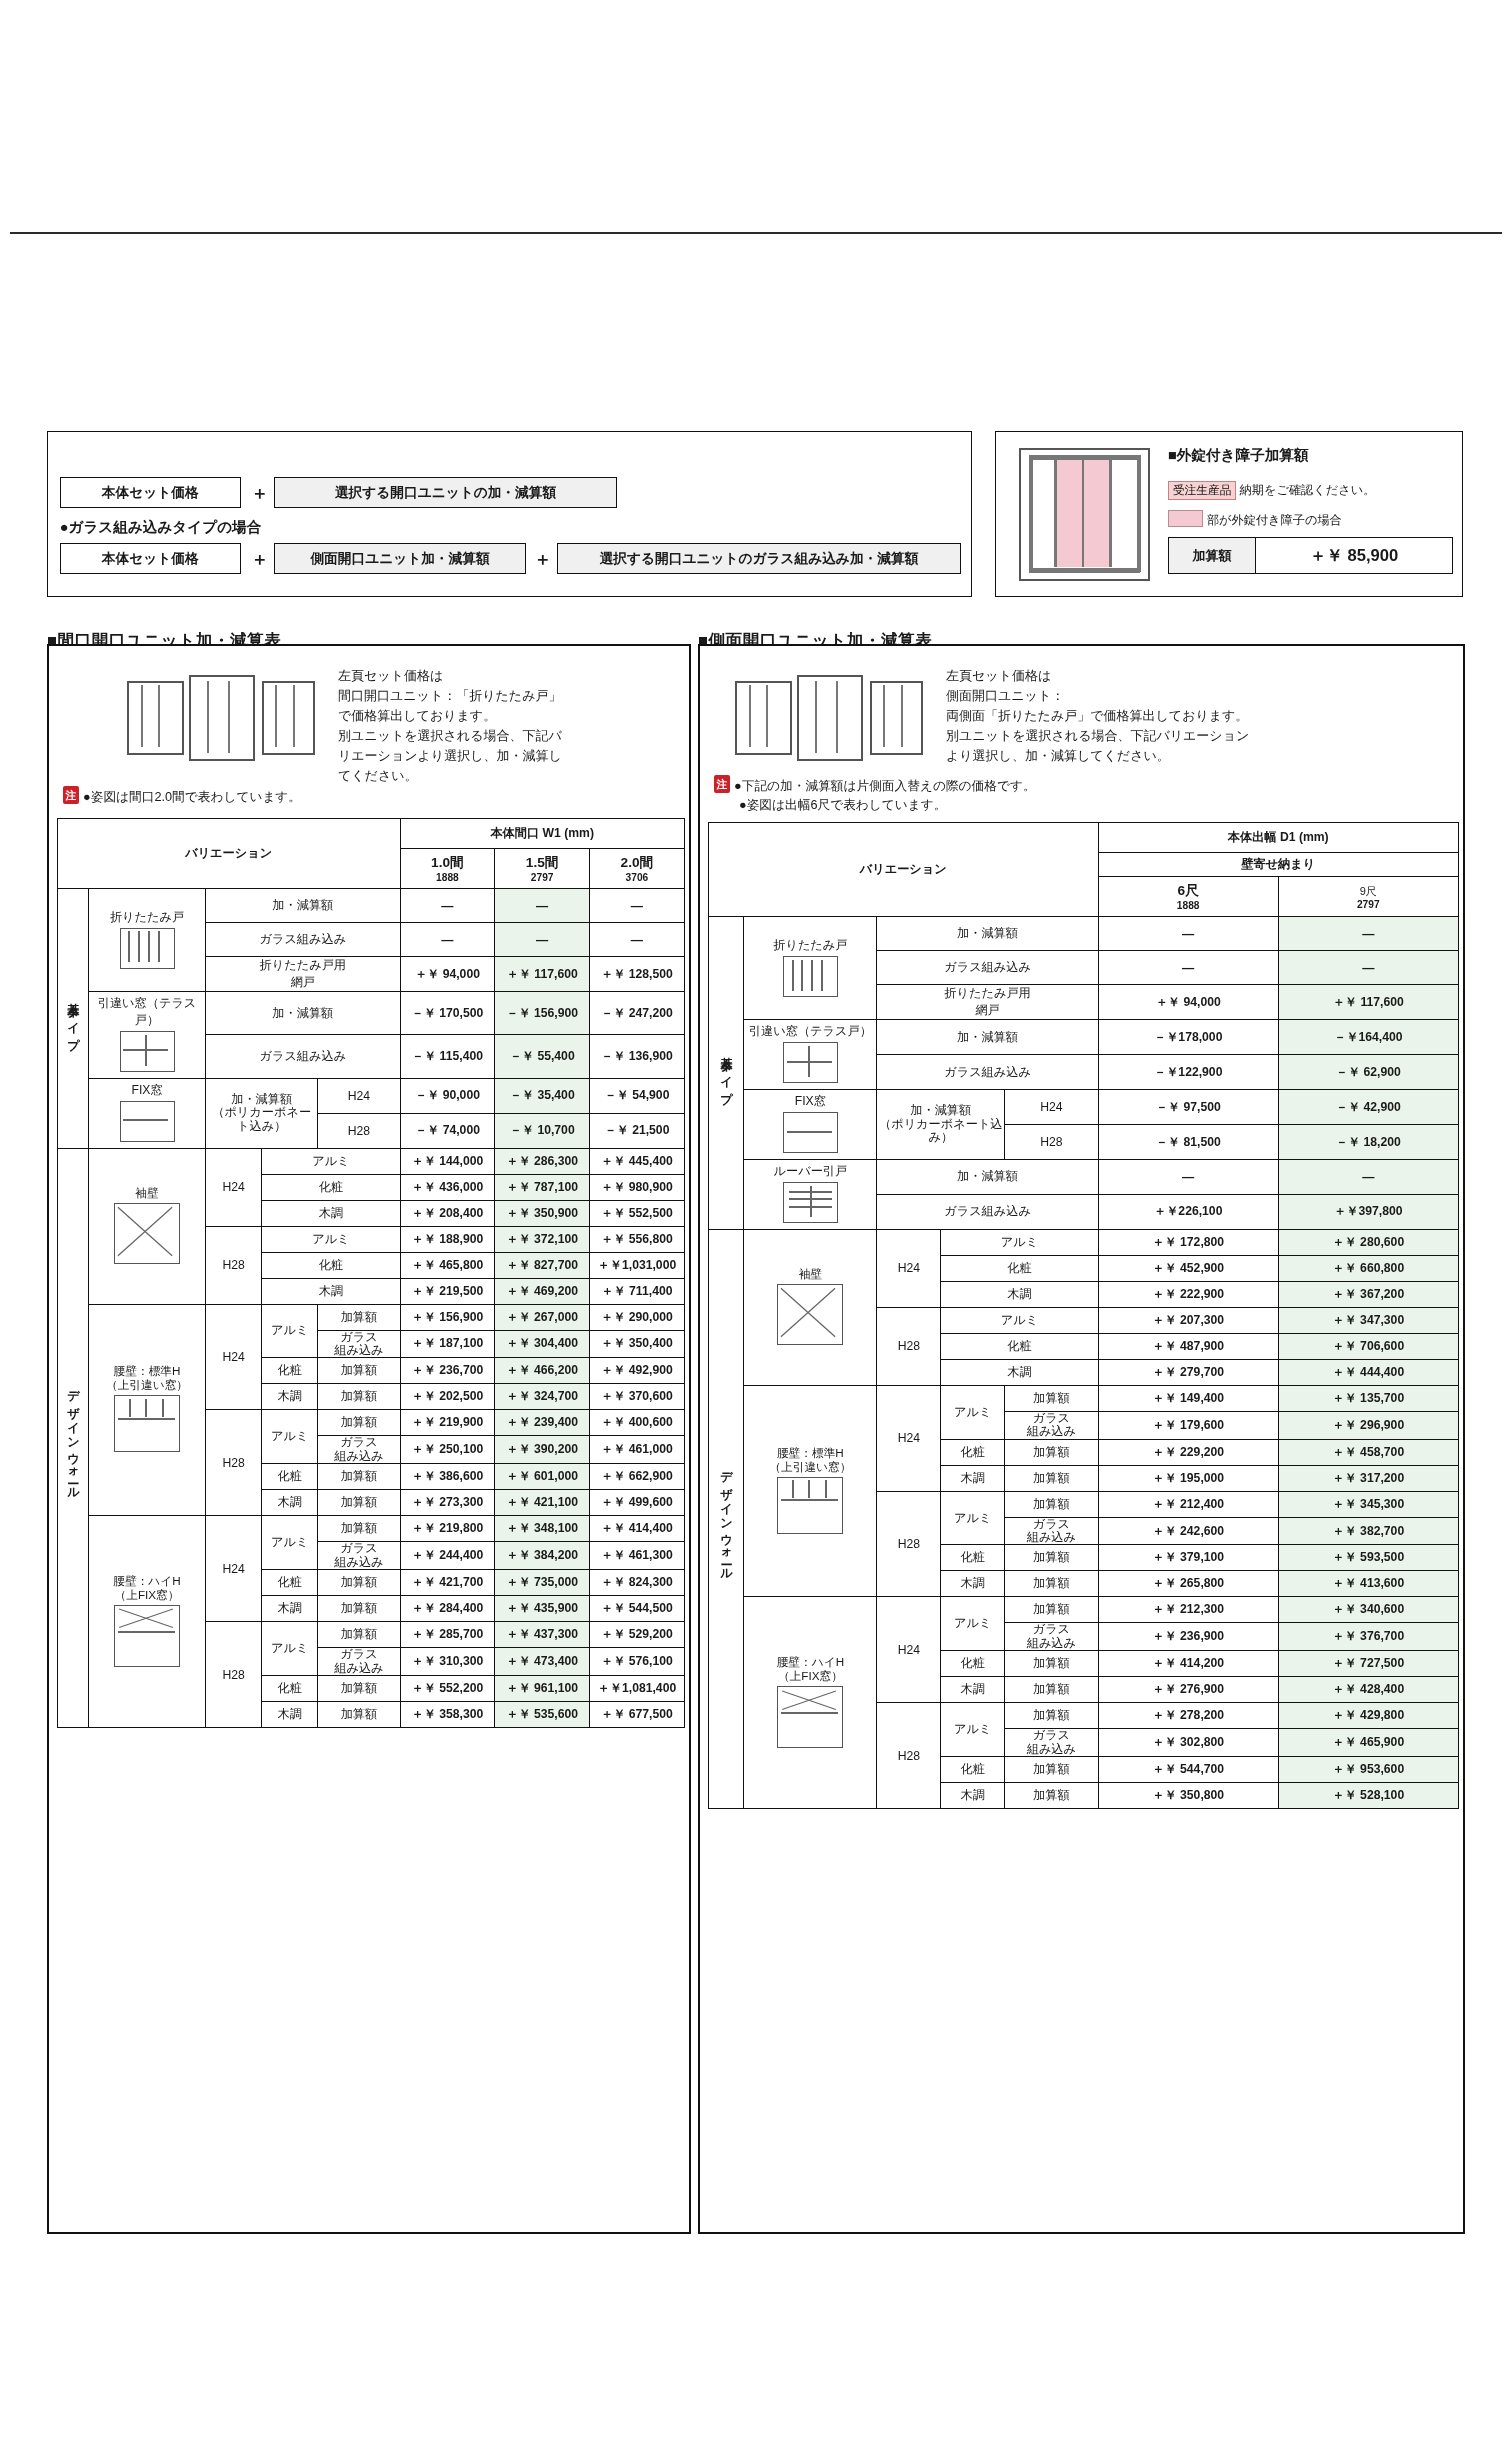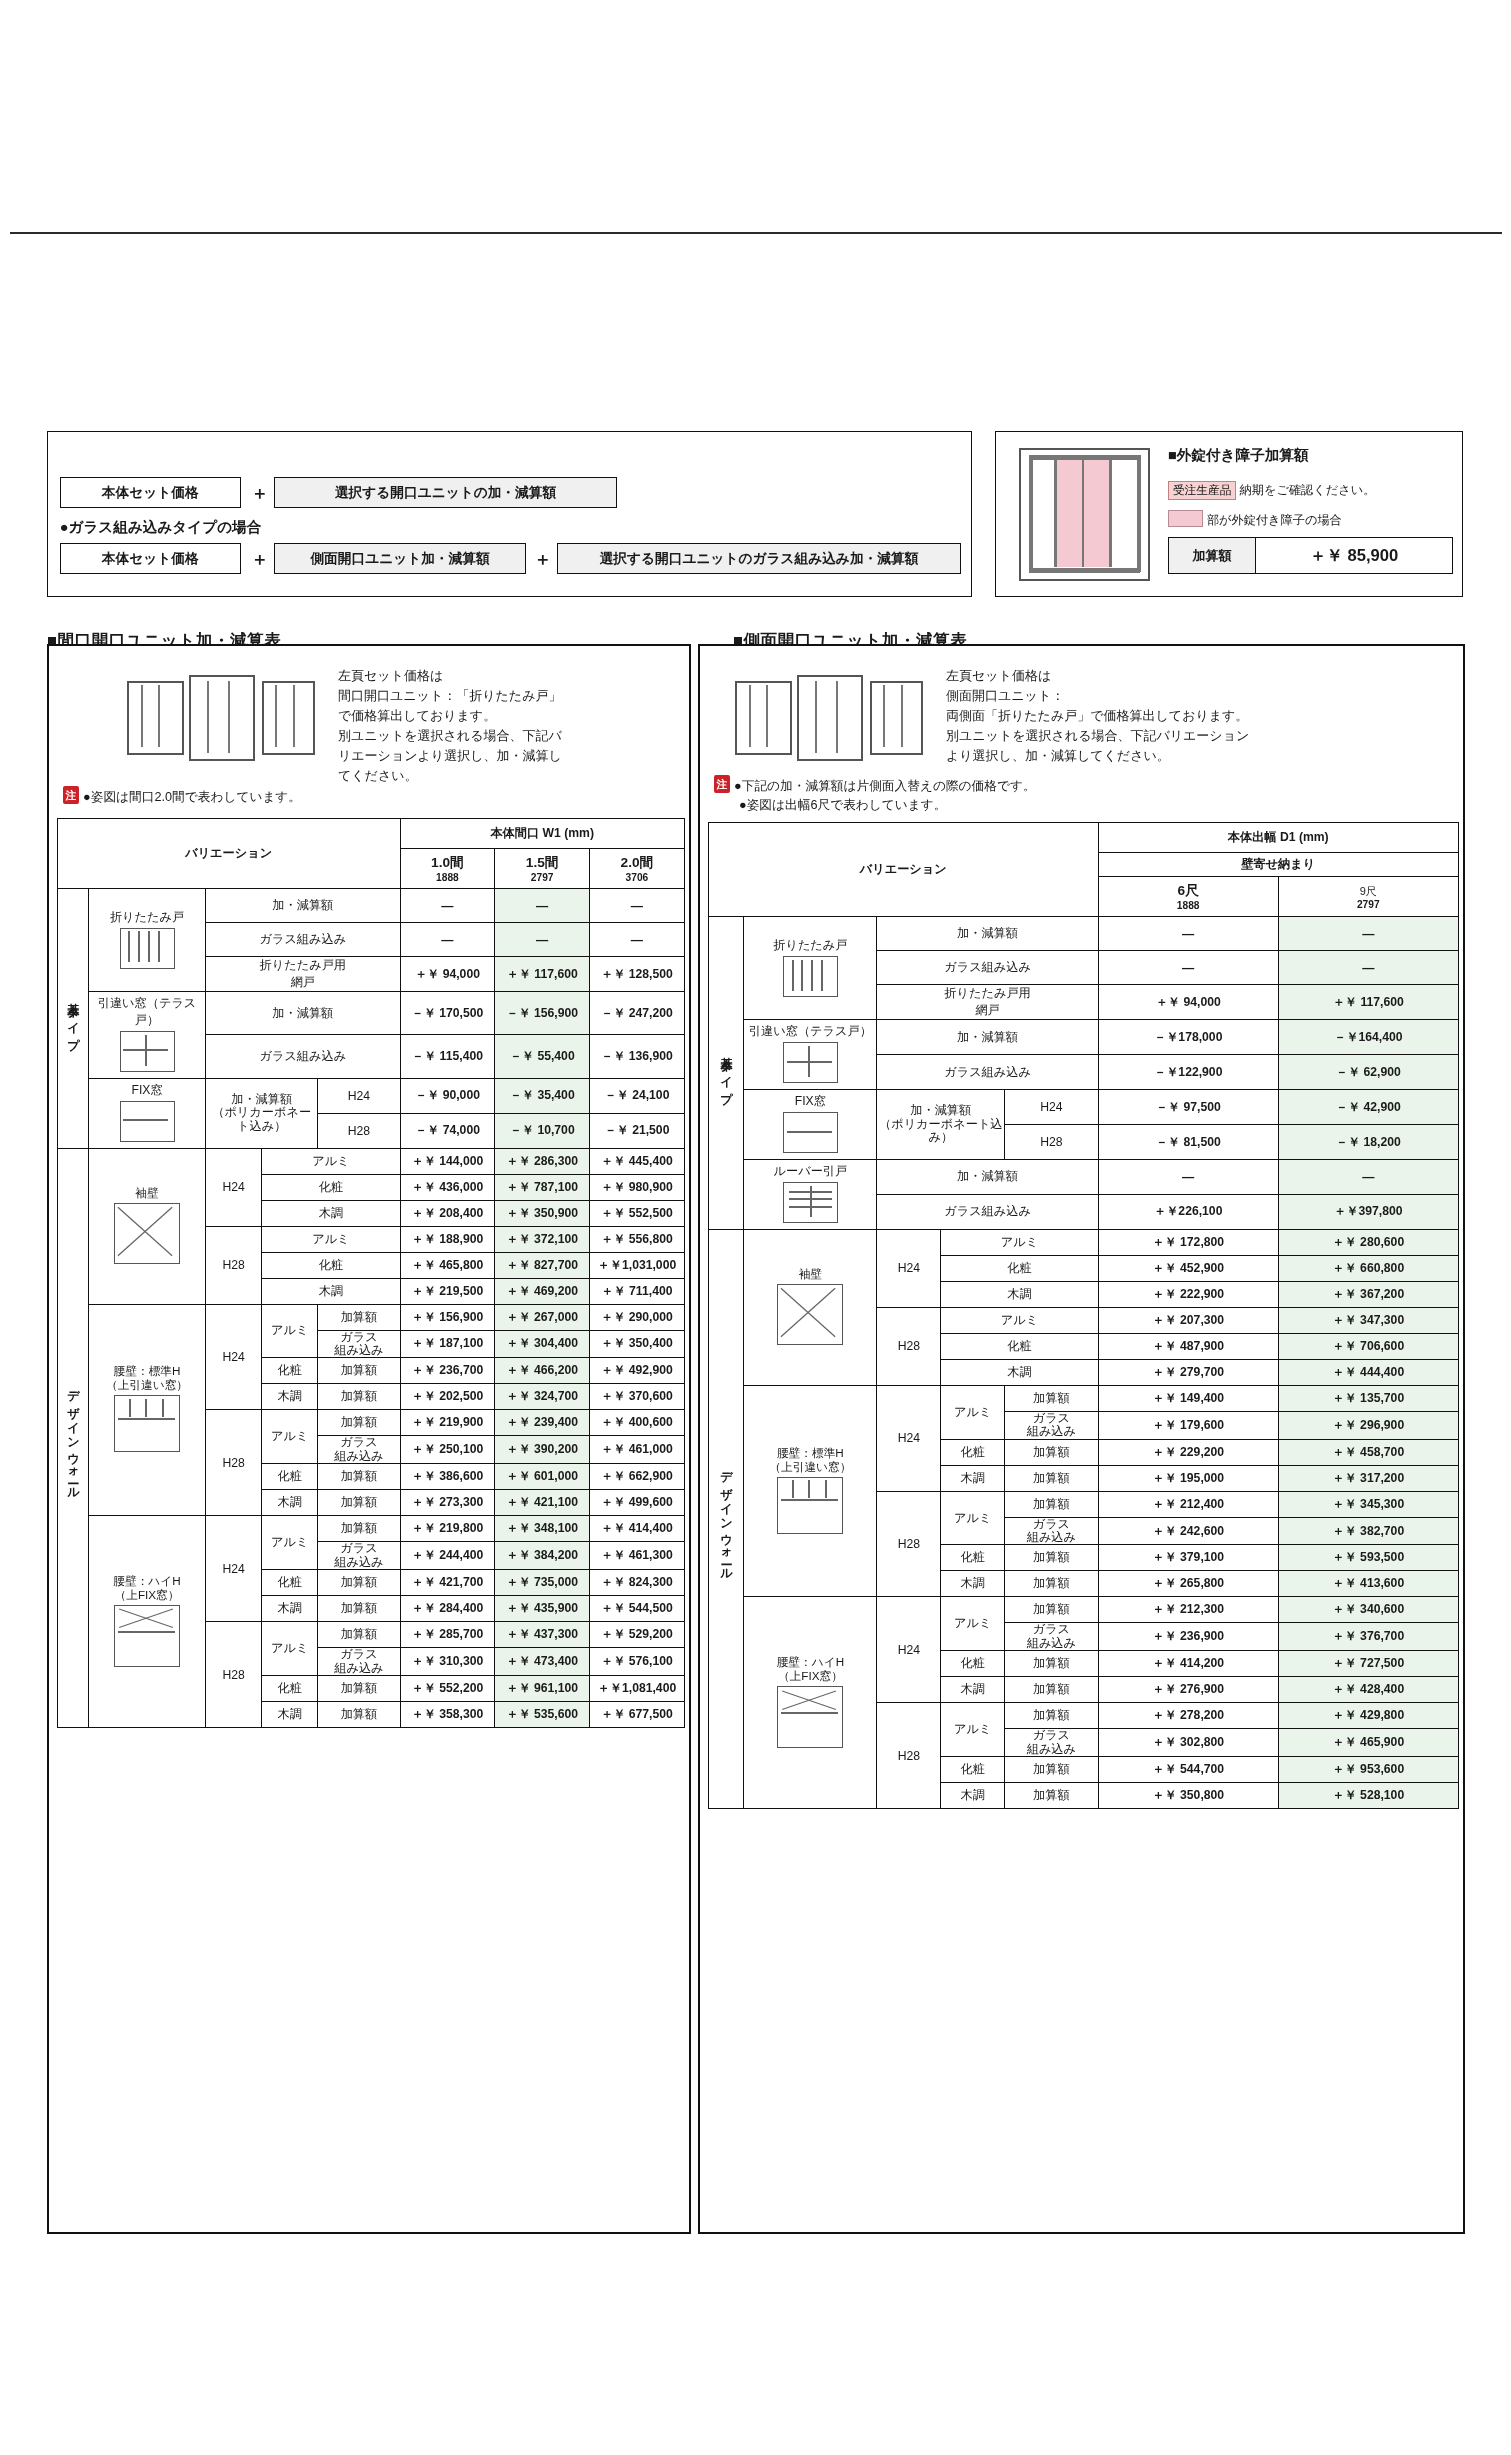--- a/index.html
+++ b/index.html
@@ -104,21 +104,21 @@
     <div id="swatchRow">
       <span class="swatch"></span><span>部が外錠付き障子の場合</span>
     </div>
     <div id="lockPriceBox">
       <div class="l">加算額</div>
       <div class="r">＋￥ 85,900</div>
     </div>
   </div>
 
   <div class="sec-title" style="position:absolute;left:47px;top:630px;">■間口開口ユニット加・減算表</div>
-  <div class="sec-title" style="position:absolute;left:733px;top:630px;">■側面開口ユニット加・減算表</div>
+  <div class="sec-title" style="position:absolute;left:698px;top:630px;">■側面開口ユニット加・減算表</div>
 
   <div class="box" id="leftTbl">
     <div class="sashDraw" style="left:78px;top:25px;width:185px;height:98px;border:none;background:none;">
       <i style="left:0;top:9.8px;width:53px;height:70px;background:#fff;border:2px solid #555;"></i>
       <i style="left:62px;top:3.9px;width:62px;height:82px;background:#fff;border:2px solid #555;"></i>
       <i style="left:135px;top:9.8px;width:49px;height:70px;background:#fff;border:2px solid #555;"></i>
       <i style="left:13.7px;top:13.7px;width:2px;height:62px;"></i>
       <i style="left:31px;top:13.7px;width:2px;height:62px;"></i>
       <i style="left:80px;top:9.8px;width:2px;height:72px;"></i>
       <i style="left:101px;top:9.8px;width:2px;height:72px;"></i>
@@ -197,21 +197,21 @@
               <td class="num">－￥ 115,400</td>
               <td class="num green">－￥  55,400</td>
               <td class="num">－￥ 136,900</td>
             </tr>
             <tr>
               <td rowspan="2" style="padding:2.9px"><div style="font-size: 12.2px; margin-bottom: 2px;">FIX窓</div><span class="pic" style="width: 53px; height: 39px;"><i style="left:2.9px;top:17.6px;width:45px;height:2px"></i></span></td>
               <td rowspan="2" colspan="2" class="xsmall">加・減算額<br>（ポリカーボネート込み）</td>
               <td class="lbl" style="height:33px">H24</td>
               <td class="num">－￥  90,000</td>
               <td class="num green">－￥  35,400</td>
-              <td class="num">－￥  24,100</td>
+              <td class="num">－￥  54,900</td>
             </tr>
             <tr>
               <td class="lbl" style="height:33px">H28</td>
               <td class="num">－￥  74,000</td>
               <td class="num green">－￥  10,700</td>
               <td class="num">－￥  21,500</td>
             </tr>
             <tr>
               <td rowspan="22" class="vlabel">デザインウォール</td>
               <td rowspan="6" style="padding:2.9px"><div style="font-size: 11.7px; margin-bottom: 2.9px; line-height: 1.2;">袖壁</div><span class="pic" style="width: 64px; height: 59px;"><svg width="60" height="55" style="position:absolute;left:1px;top:1px" viewBox="0 0 62 56">

